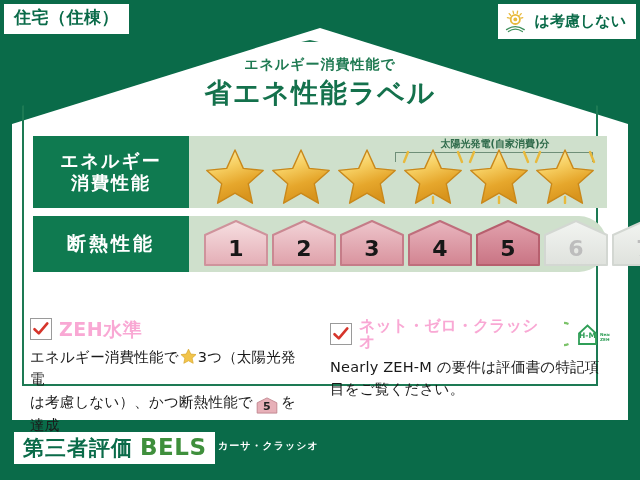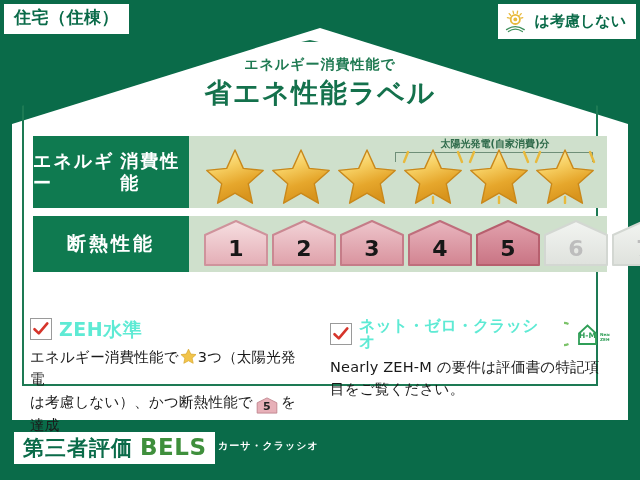--- a/index.html
+++ b/index.html
@@ -51,24 +51,24 @@
   .title-wrap{position:absolute;left:0;top:56px;width:640px;text-align:center;z-index:4;}
   .title-sub{font-size:14px;font-weight:bold;color:#1f7a52;letter-spacing:1px;line-height:1.2;}
   .title-main{font-size:27px;font-weight:bold;color:#14714c;letter-spacing:1.5px;margin-top:4px;line-height:1.15;}
 
   
   .metrics{position:absolute;left:33px;top:136px;width:574px;z-index:4;}
   .metric-row{
     display:flex;align-items:stretch;background:#cfe0cc;
     height:72px;position:relative;margin-bottom:8px;
   }
-  .metric-row.insul{height:56px;margin-bottom:0;}
+  .metric-row.insul{height:56px;margin-bottom:0;border-radius:28px;}
   .metric-name{
     flex:0 0 156px;background:#0f7a50;color:#ffffff;
-    display:flex;flex-direction:row;align-items:center;justify-content:center;
+    display:flex;flex-direction:column;align-items:center;justify-content:center;
     font-size:18px;font-weight:bold;letter-spacing:2px;line-height:1.25;
   }
   .metric-name.one-line{font-size:19px;letter-spacing:3px;}
   .metric-body{flex:1 1 auto;position:relative;}
 
   
   .stars{position:absolute;left:14px;bottom:4px;display:flex;gap:2px;align-items:flex-end;}
   .star{width:64px;height:62px;display:block;}
 
   
@@ -98,21 +98,21 @@
   
   .checks{position:absolute;left:30px;top:318px;width:580px;display:flex;z-index:4;}
   .check-col{flex:0 0 280px;}
   .check-col.right{margin-left:20px;}
   .check-head{display:flex;align-items:center;gap:7px;}
   .chk-box{
     width:20px;height:20px;flex:0 0 20px;border:1px solid #9a9a9a;background:#fff;
     position:relative;
   }
   .chk-box svg{position:absolute;left:1px;top:1px;width:18px;height:18px;}
-  .check-title{font-size:19px;font-weight:bold;color:#5eead4;letter-spacing:.5px;line-height:1;}
+  .check-title{font-size:19px;font-weight:bold;color:#f9a8d4;letter-spacing:.5px;line-height:1;}
   .check-title.small{font-size:16px;letter-spacing:0;}
   .zehm-logo{width:46px;height:28px;margin-left:4px;flex:0 0 46px;}
   .check-text{
     margin-top:6px;font-size:14.5px;color:#1a1a1a;line-height:1.55;
     letter-spacing:.2px;
   }
   .inline-star{width:17px;height:17px;vertical-align:-3px;margin:0 1px;}
   .inline-grade{
     display:inline-block;width:24px;height:17px;position:relative;
     vertical-align:-3px;margin:0 2px;

